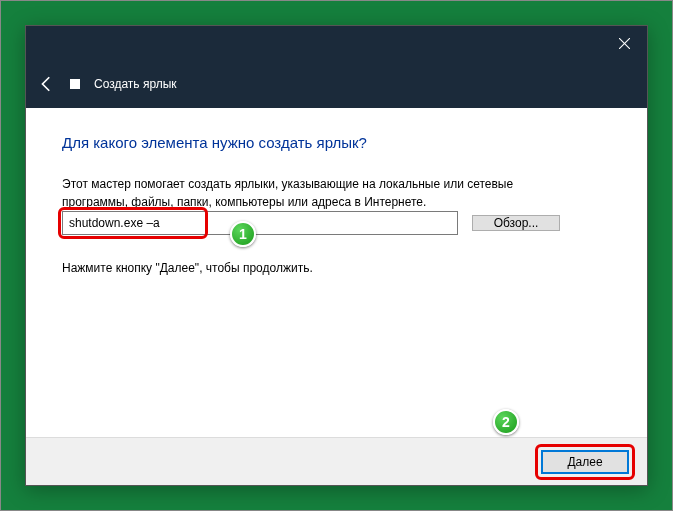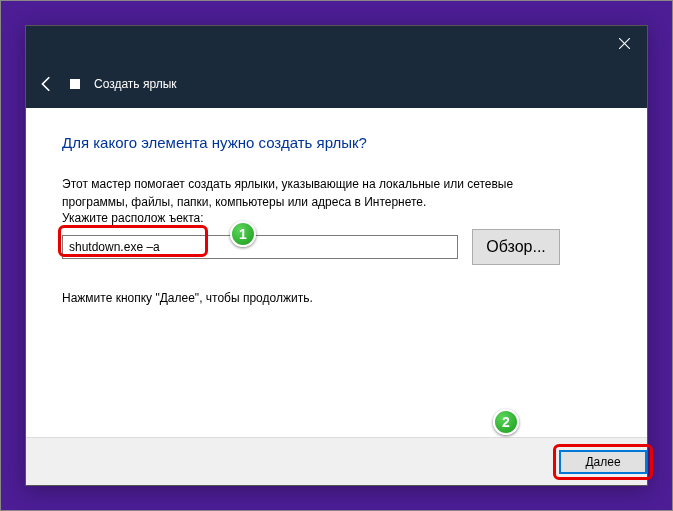--- a/index.html
+++ b/index.html
@@ -1,36 +1,36 @@
 <!DOCTYPE html>
 <html><head>
   <meta charset="utf-8">
   <style>
     * { box-sizing: border-box; margin: 0; padding: 0; }
     body { font-family: "Segoe UI", Tahoma, sans-serif; font-size: 12px; background: #fff; }
-    .outer { width: 673px; height: 511px; border: 1px solid #888; position: relative; background: #4c1d95; }
+    .outer { width: 673px; height: 511px; border: 1px solid #888; position: relative; background: #15803d; }
     .window { position: absolute; top: 24px; left: 24px; right: 24px; bottom: 24px; border: 1px solid #555; background: #fff; box-shadow: 0 4px 20px rgba(0,0,0,0.3); }
     .titlebar { height: 34px; background: #1b2a3a; display: flex; align-items: center; justify-content: flex-end; }
     .close-btn { width: 46px; height: 34px; display: flex; align-items: center; justify-content: center; color: #fff; cursor: pointer; }
     .close-btn svg { width: 11px; height: 11px; }
     .header { height: 48px; background: #1b2a3a; display: flex; align-items: center; padding-left: 12px; gap: 14px; }
     .back-arrow { color: #fff; display: flex; align-items: center; cursor: pointer; }
     .back-arrow svg { width: 18px; height: 18px; }
     .header-icon { width: 10px; height: 10px; background: #fff; display: inline-block; }
     .header-title { color: #fff; font-size: 12px; }
     .content { padding: 26px 36px 10px 36px; background: #fff; position: relative; height: calc(100% - 34px - 48px - 48px); border-radius: 22px; }
     .heading { color: #003399; font-size: 15px; margin-bottom: 24px; }
     .description { font-size: 12px; color: #000; line-height: 1.5; max-width: 520px; }
     .field-label { font-size: 12px; margin-bottom: 4px; position: relative; }
     .field-row { display: flex; align-items: center; gap: 14px; margin-bottom: 26px; position: relative; }
     .text-input { width: 396px; height: 24px; border: 1px solid #7a7a7a; padding: 6px 6px; font-size: 12px; font-family: inherit; background: #fff; }
     .hl-input { position: absolute; top: -4px; left: -4px; width: 150px; height: 32px; border: 3px solid #e60000; border-radius: 6px; pointer-events: none; }
-    .browse-btn { width: 88px; height: 36px; background: #e1e1e1; border: 1px solid #adadad; font-size: 16px; font-family: inherit; cursor: pointer; }
+    .browse-btn { width: 88px; height: 16px; background: #e1e1e1; border: 1px solid #adadad; font-size: 12px; font-family: inherit; cursor: pointer; }
     .hint { font-size: 12px; }
-    .footer { position: absolute; bottom: 0; left: 0; right: 0; height: 48px; background: #f0f0f0; border-top: 1px solid #dcdcdc; display: flex; align-items: center; justify-content: flex-end; gap: 8px; }
+    .footer { position: absolute; bottom: 0; left: 0; right: 0; height: 48px; background: #f0f0f0; border-top: 1px solid #dcdcdc; display: flex; align-items: center; justify-content: flex-end; padding-right: 18px; gap: 8px; }
     .btn { width: 88px; height: 24px; border: 1px solid #adadad; background: #e1e1e1; font-size: 12px; font-family: inherit; cursor: pointer; position: relative; }
     .btn-primary { border: 2px solid #0078d7; background: #e1e1e1; }
     .hl-next { position: absolute; border: 3px solid #e60000; border-radius: 6px; pointer-events: none; top: -6px; left: -6px; right: -6px; bottom: -6px; }
     .badge { width: 26px; height: 26px; border-radius: 50%; background: radial-gradient(circle at 35% 30%, #5bd65b, #199a19); border: 2px solid #fff; box-shadow: 0 1px 3px rgba(0,0,0,0.5); color: #fff; font-weight: bold; font-size: 14px; display: flex; align-items: center; justify-content: center; position: absolute; z-index: 10; }
     .badge-1 { top: 195px; left: 204px; }
     .badge-2 { bottom: 50px; right: 128px; }
     .next-wrap { position: relative; display: inline-block; }
   </style>
 </head>
 <body>
@@ -53,21 +53,20 @@
             <path d="M10 2 L4 8 L10 14" stroke="#fff" stroke-width="1.5" fill="none"></path>
           </svg>
       </div>
       <span class="header-icon"></span>
       <span class="header-title">Создать ярлык</span>
     </div>
 
     <div class="content">
       <div class="heading">Для какого элемента нужно создать ярлык?</div>
       <div class="description">Этот мастер помогает создать ярлыки, указывающие на локальные или сетевые программы, файлы, папки, компьютеры или адреса в Интернете.</div>
-      <div class="field-label">Укажите располож            ъекта:</div>
       <div class="field-row">
         <div class="hl-input"></div>
         <input type="text" class="text-input" value="shutdown.exe –a" style="">
         <button class="browse-btn">Обзор...</button>
       </div>
       <div class="hint">Нажмите кнопку "Далее", чтобы продолжить.</div>
     </div>
 
     <div class="footer">
       <span class="next-wrap">

